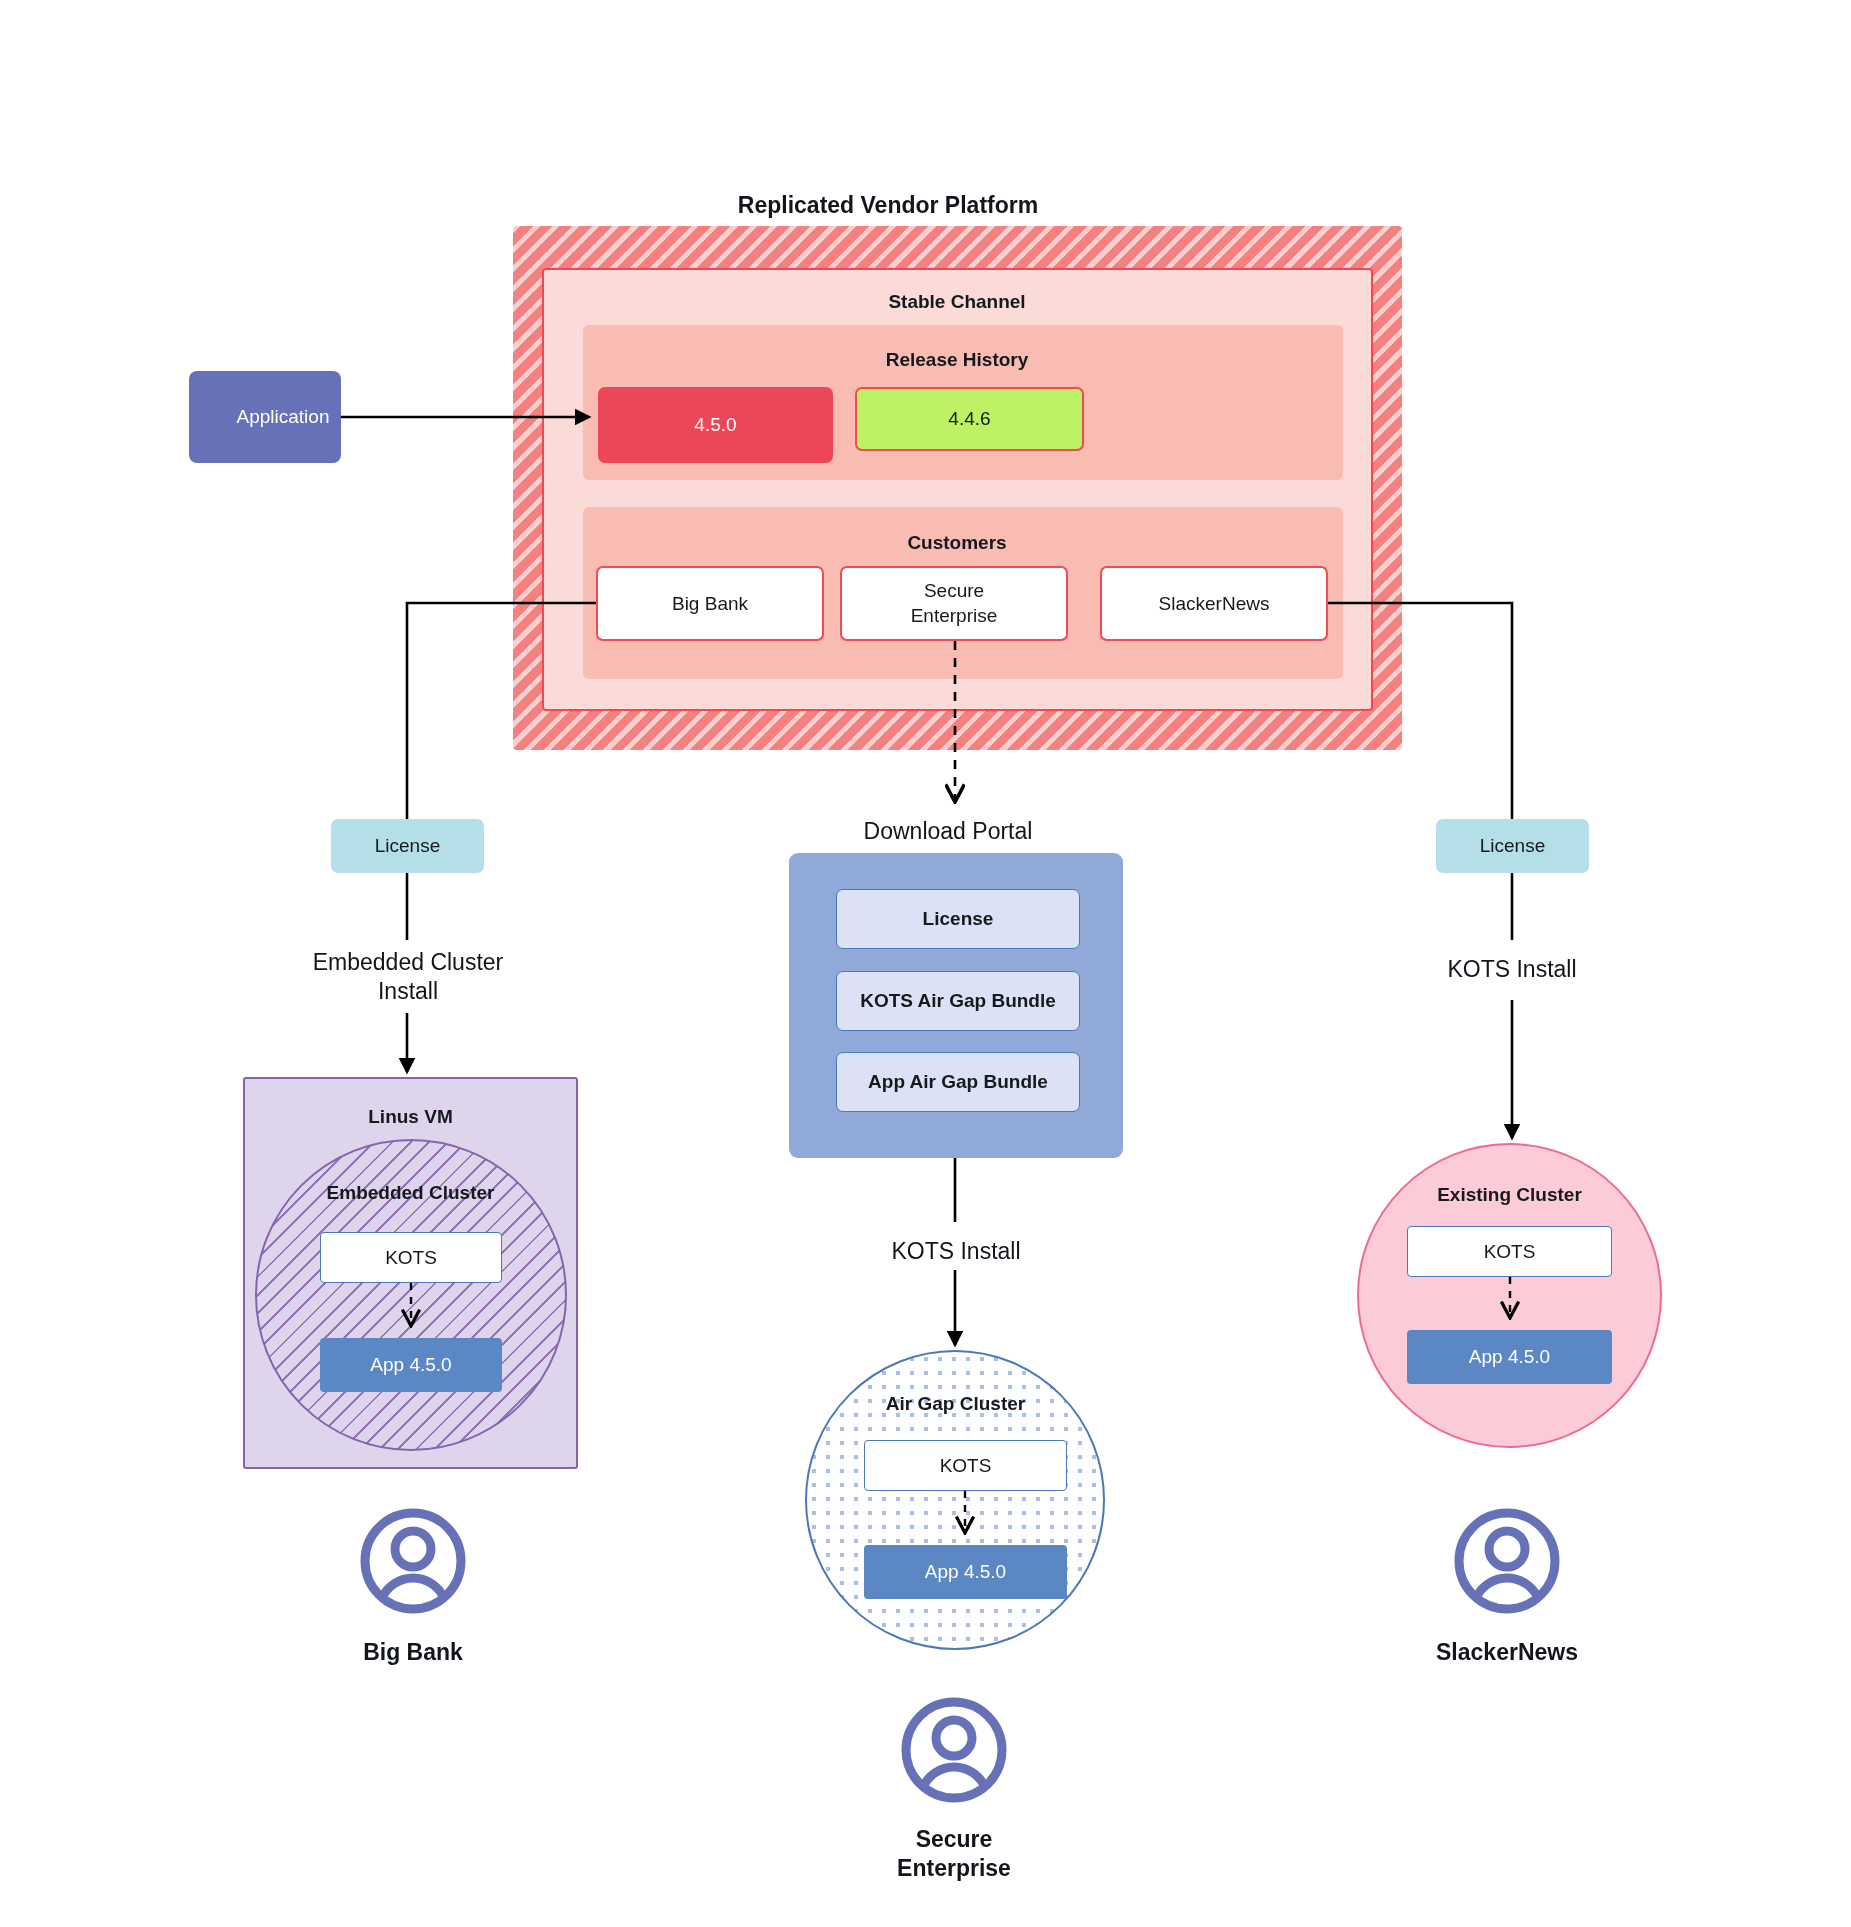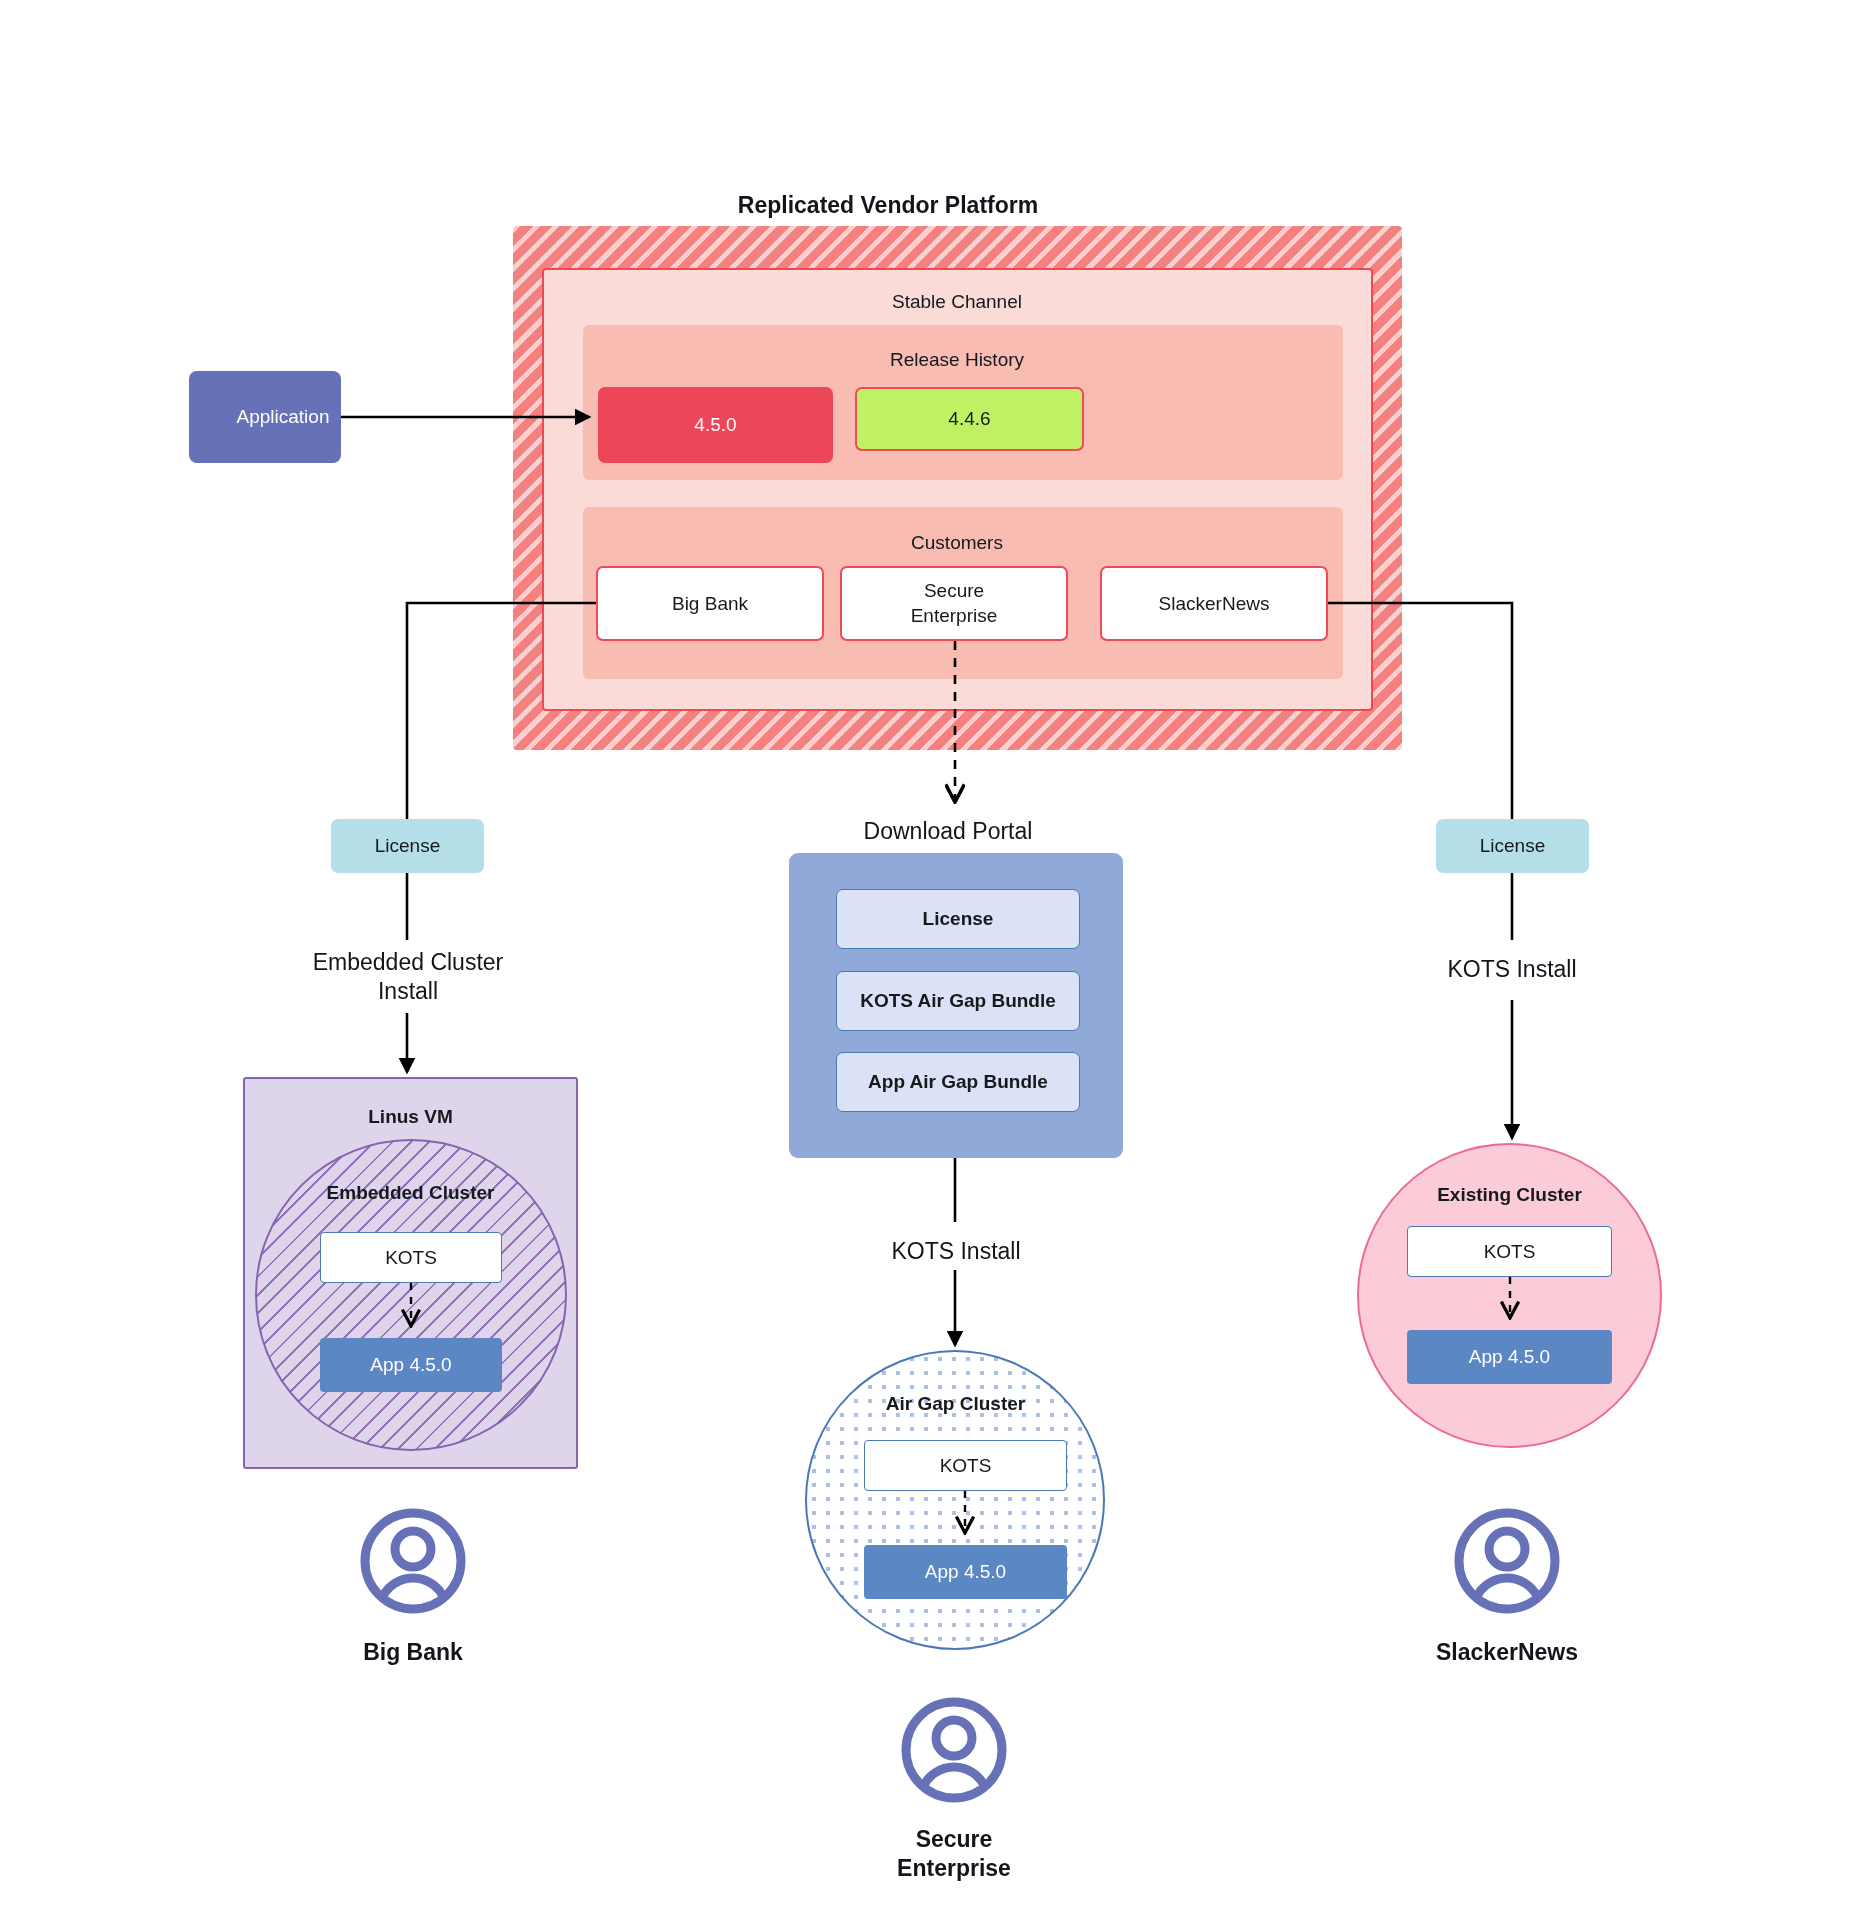--- a/index.html
+++ b/index.html
@@ -22,21 +22,21 @@
 
   
   .lbl {
     position: absolute;
     text-align: center;
     line-height: 1.28;
     white-space: pre-line;
     box-sizing: border-box;
   }
   .t-title   { font-size: 23px; font-weight: 700; color: #12161c; }
-  .t-section { font-size: 19px; font-weight: 400; color: #15191f; }
+  .t-section { font-size: 19px; font-weight: 700; color: #15191f; }
   .t-node    { font-size: 19px; font-weight: 400; color: #16191e; }
   .t-node-b  { font-size: 19px; font-weight: 700; color: #16191e; }
   .t-edge    { font-size: 23px; font-weight: 400; color: #12161c; }
   .t-person  { font-size: 23px; font-weight: 700; color: #12161c; }
   .t-white   { color: #ffffff; }
 
   
   .platform-hatch {
     background-color: #f4817f;
     background-image: repeating-linear-gradient(

